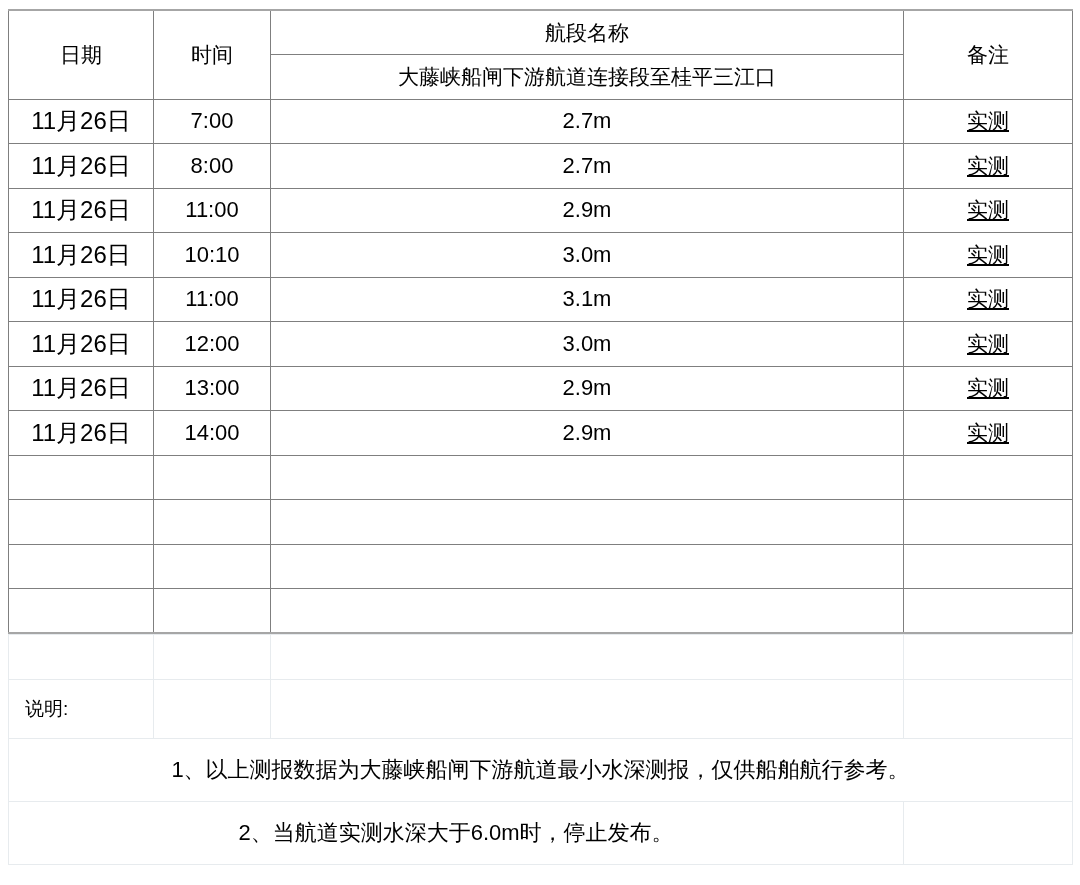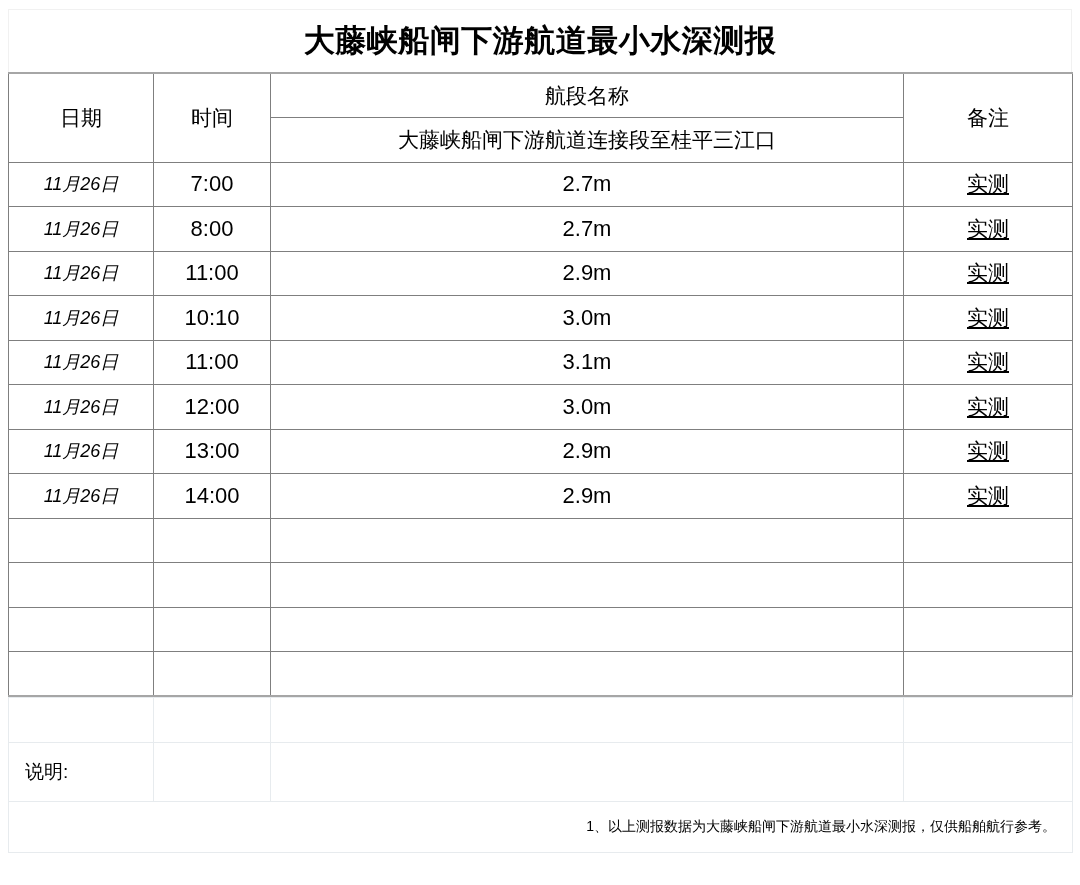--- a/index.html
+++ b/index.html
@@ -48,52 +48,49 @@
   }
   .main-table td {
     border: 1px solid #7f7f7f;
     text-align: center;
     vertical-align: middle;
     padding: 0;
     overflow: hidden;
   }
   .main-table tr { height: 44.5px; }
   .hdr-cell   { font-size: 21px; margin-left: 8px; }
-  .date-cell  { font-size: 18px; font-style: italic; }
+  .date-cell  { font-size: 24px; }
   .time-cell  { font-size: 22px; }
   .depth-cell { font-size: 22px; }
   .remark-cell{ font-size: 21px; text-decoration: underline; }
   
   .light-table td {
     border: 1px solid #e7ebee;
     padding: 16px;
     vertical-align: middle;
     overflow: hidden;
   }
   .light-table tr { height: 45px; }
   .light-table tr.note-r { height: 44px; }
   .notes-label-cell {
     font-size: 19px;
     text-align: left;
     padding-left: 10px;
   }
   .note-cell {
-    font-size: 14px;
-    text-align: right;
+    font-size: 22px;
+    text-align: center;
     padding-left: 29px;
   }
 </style>
 </head>
 <body>
 
 <div class="page">
 
-  <div class="title-box">
-    <span class="title-text">大藤峡船闸下游航道最小水深测报</span>
-  </div>
 
   <table class="main-table">
     <colgroup>
       <col style="width:145px">
       <col style="width:117px">
       <col style="width:633px">
       <col style="width:169px">
     </colgroup>
     <tbody>
       <tr>
@@ -198,16 +195,20 @@
       </tr>
       <tr>
         <td class="notes-label-cell">说明:</td>
         <td></td>
         <td></td>
         <td></td>
       </tr>
       <tr class="note-r">
         <td class="note-cell" colspan="4">1、以上测报数据为大藤峡船闸下游航道最小水深测报，仅供船舶航行参考。</td>
       </tr>
+      <tr class="note-r">
+        <td class="note-cell" colspan="3">2、当航道实测水深大于6.0m时，停止发布。</td>
+        <td></td>
+      </tr>
     </tbody>
   </table>
 
 </div>
 
 </body></html>

